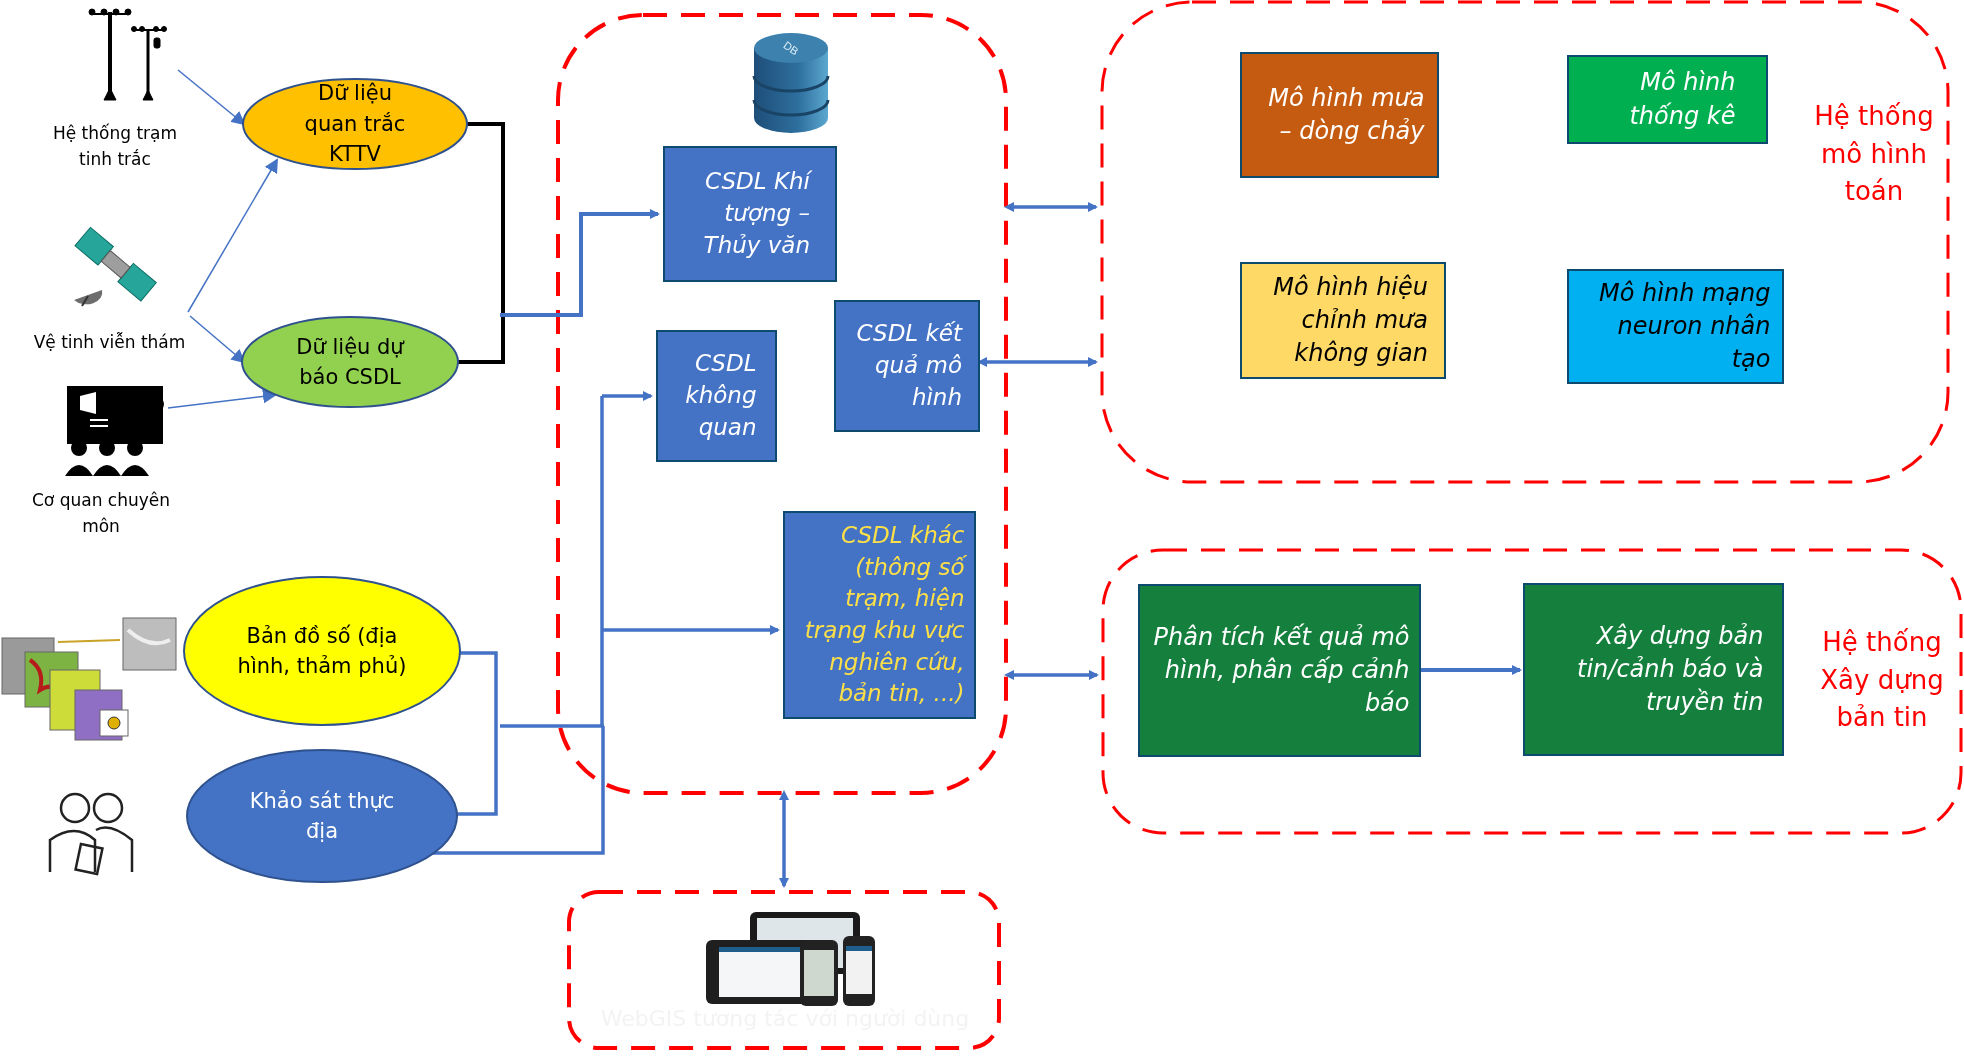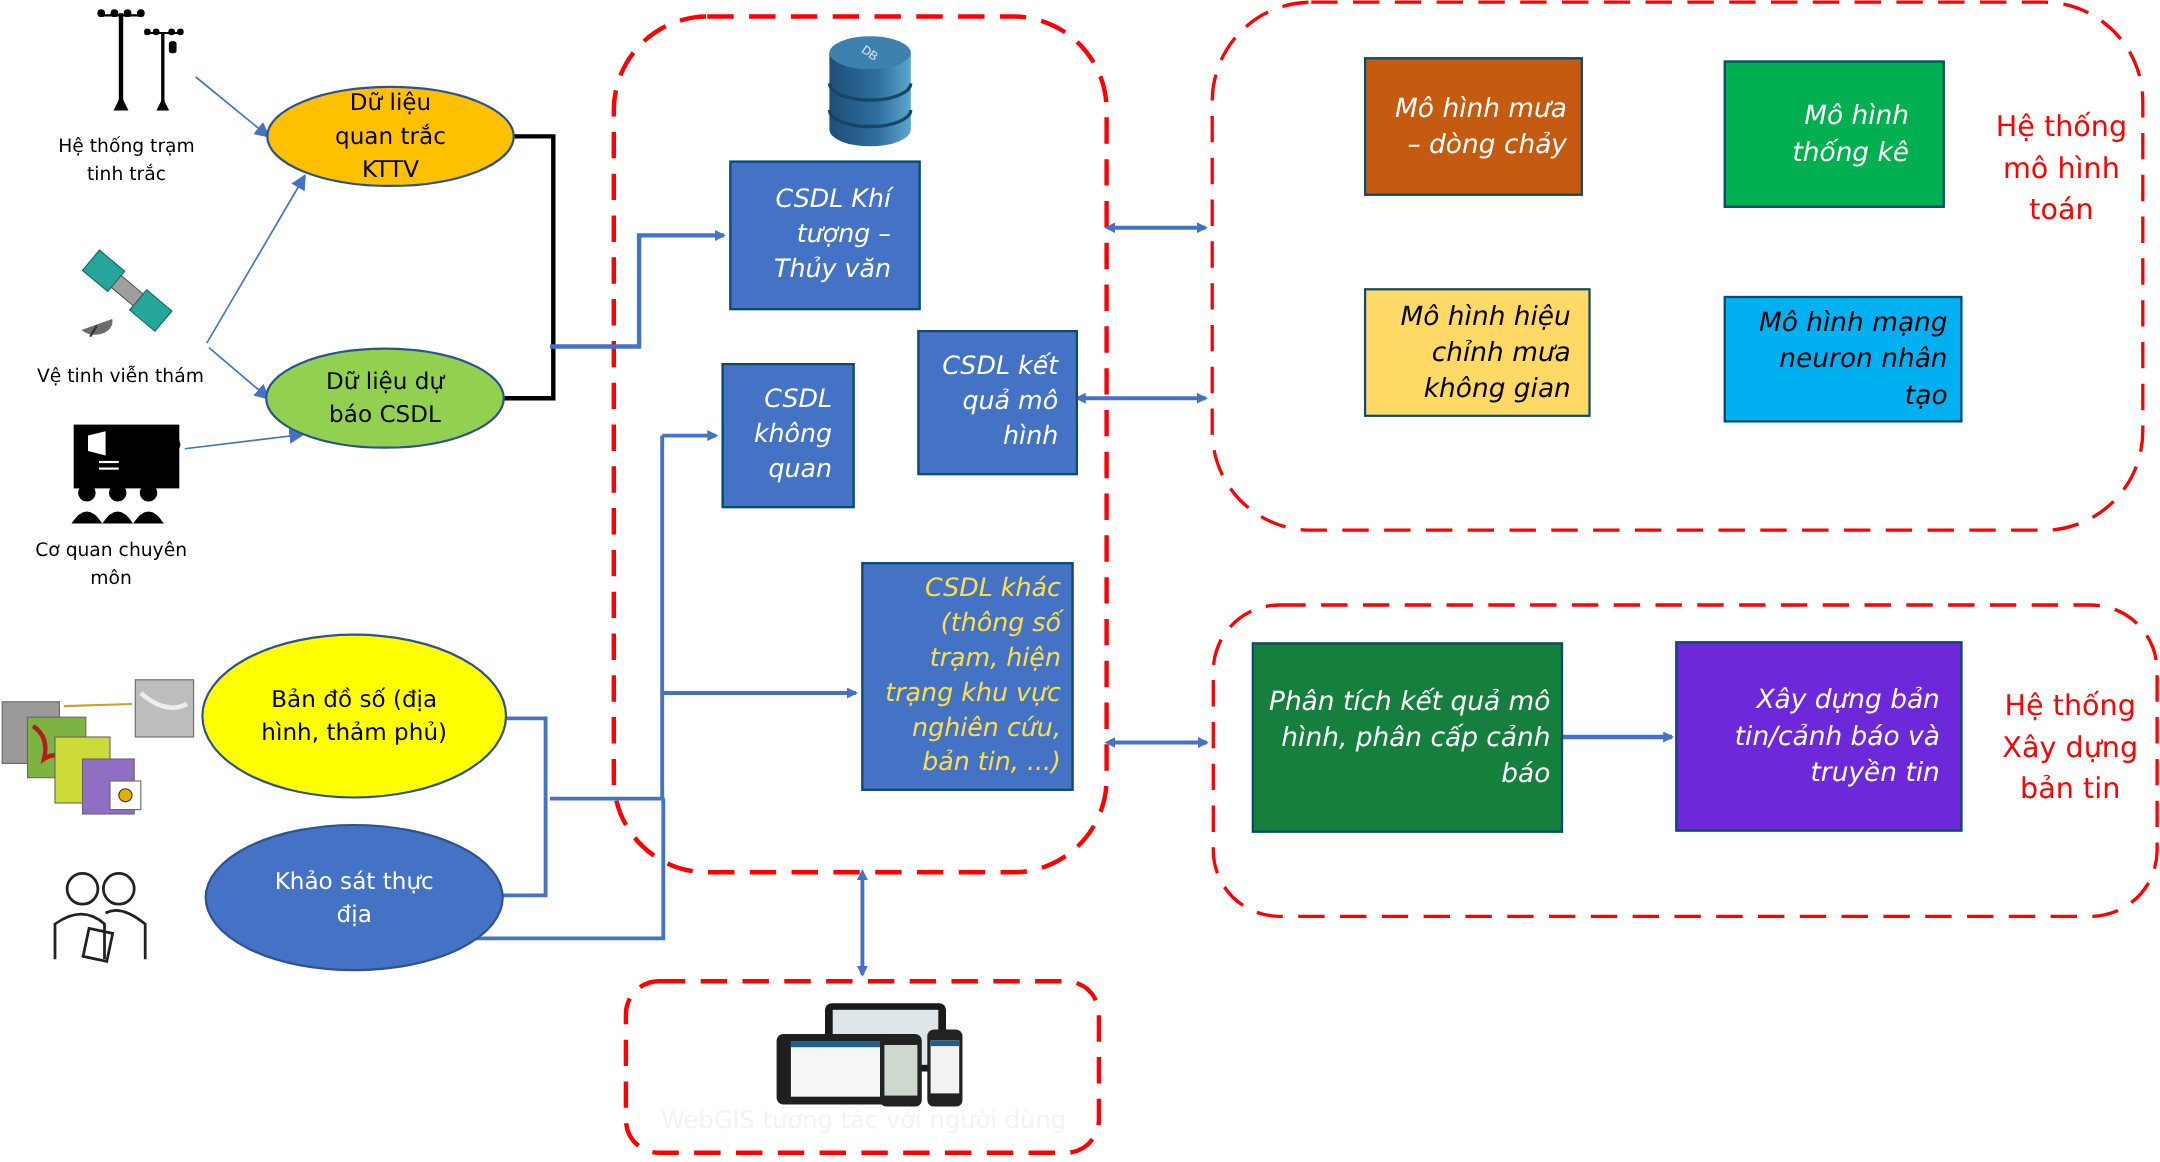--- a/index.html
+++ b/index.html
@@ -175,34 +175,34 @@
 <div class="box" style="left:834px; top:300px; width:146px; height:132px; background:#4472C4; color:#fff;">
   <span style="width:110px;">CSDL kết quả mô hình</span>
 </div>
 <div class="box" style="left:783px; top:511px; width:193px; height:208px; background:#4472C4; color:#fde047;">
   <span style="width:170px;">CSDL khác (thông số trạm,  hiện trạng khu vực nghiên cứu, bản tin, ...)</span>
 </div>
 
 <div class="box" style="left:1240px; top:52px; width:199px; height:126px; background:#C55A11; color:#fff; font-size:24px;">
   <span style="width:170px;">Mô hình mưa – dòng chảy</span>
 </div>
-<div class="box" style="left:1567px; top:55px; width:201px; height:134px; background:#00B050; color:#fff; font-size:24px;padding-left:34px;">
+<div class="box" style="left:1567px; top:55px; width:201px; height:89px; background:#00B050; color:#fff; font-size:24px;padding-left:34px;">
   <span style="width:110px;">Mô hình thống kê</span>
 </div>
 <div class="box" style="left:1240px; top:262px; width:206px; height:117px; background:#FFD966; color:#000; font-size:24px;">
   <span style="width:170px;">Mô hình hiệu chỉnh mưa không gian</span>
 </div>
 <div class="box" style="left:1567px; top:269px; width:217px; height:115px; background:#00B0F0; color:#000; font-size:24px;">
   <span style="width:190px;">Mô hình mạng neuron nhân tạo</span>
 </div>
 
 <div class="group-title" style="left:1800px; top:98px; width:148px;">Hệ thống mô hình toán</div>
 
 <div class="box" style="left:1138px; top:584px; width:283px; height:173px; background:#15803d; color:#fff; font-size:24px;">
   <span style="width:260px;">Phân tích kết quả mô hình, phân cấp cảnh báo</span>
 </div>
-<div class="box" style="left:1523px; top:583px; width:261px; height:173px; background:#6d28d9; color:#fff; font-size:24px;">
+<div class="box" style="left:1523px; top:583px; width:261px; height:173px; background:#15803d; color:#fff; font-size:24px;">
   <span style="width:220px;">Xây dựng bản tin/cảnh báo và truyền tin</span>
 </div>
 
 <div class="group-title" style="left:1808px; top:624px; width:148px;">Hệ thống Xây dựng bản tin</div>
 
 <div class="webgis-caption" style="left:580px; top:1006px; width:410px; font-size:22px;">WebGIS tương tác với người dùng</div>
 
 </body></html>

